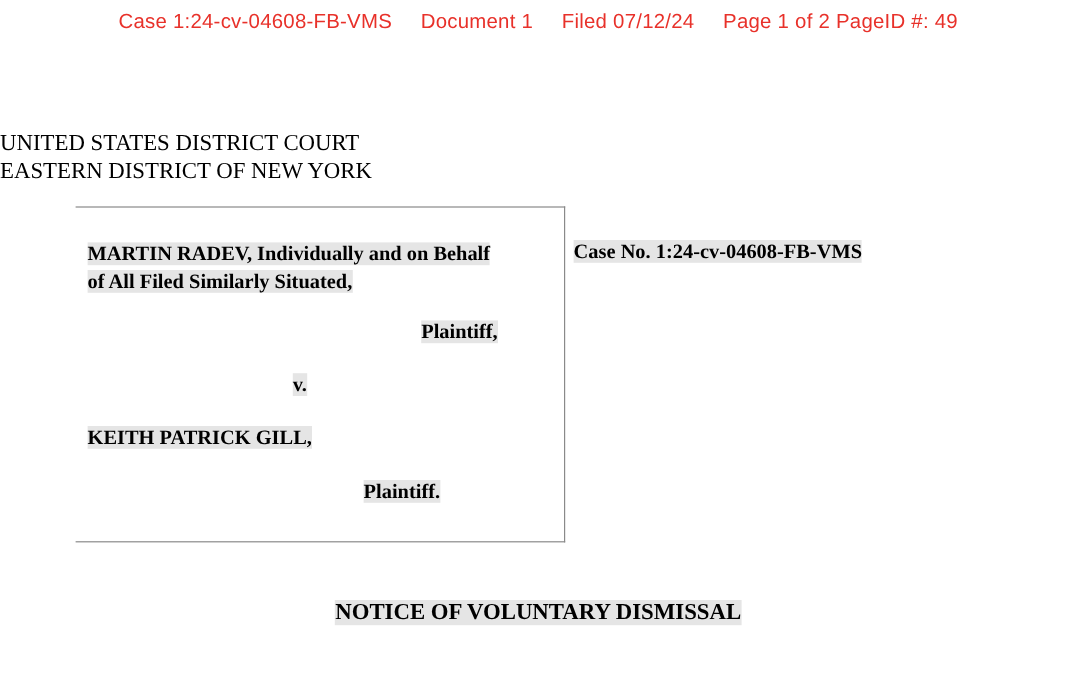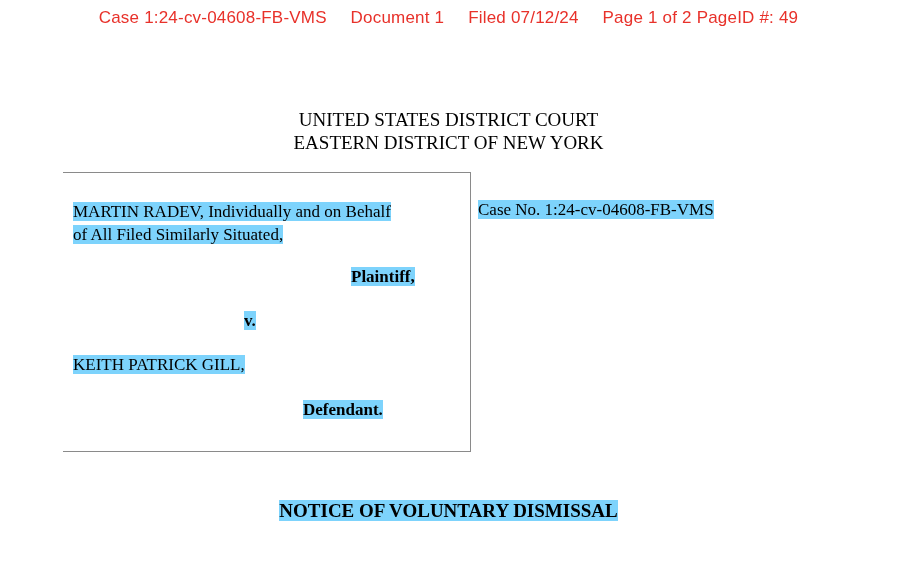--- a/index.html
+++ b/index.html
@@ -33,21 +33,20 @@
     display: inline-block;
   }
   .ecf-gap-lg { width: 14px; display: inline-block; }
 
   
   .court-block {
     position: absolute;
     top: 108px;
     left: 0;
     width: 897px;
-    text-align: center;
     font-size: 19px;
     line-height: 23px;
   }
 
   
   .caption {
     position: absolute;
     top: 172px;
     left: 63px;
     width: 770px;
@@ -72,22 +71,23 @@
   .caption-rule-right {
     position: absolute;
     top: 0;
     left: 407px;
     width: 1px;
     height: 280px;
     background: #8a8a8a;
   }
 
   .hl {
-    background: #7dd3fc;
+    background: #e5e5e5;
     box-decoration-break: clone;
+    font-weight: bold;
     -webkit-box-decoration-break: clone;
   }
 
   .party-block {
     position: absolute;
     left: 10px;
     top: 28px;
     width: 390px;
     font-size: 17px;
     line-height: 23px;
@@ -176,21 +176,21 @@
 
   <div class="v-line">
     <span class="hl">v.</span>
   </div>
 
   <div class="defendant-name">
     <span class="hl">KEITH PATRICK GILL,</span>
   </div>
 
   <div class="defendant-line">
-    <span class="hl">Defendant.</span>
+    <span class="hl">Plaintiff.</span>
   </div>
 
   <div class="case-no">
     <span class="hl">Case No.  1:24-cv-04608-FB-VMS</span>
   </div>
 </div>
 
 <div class="doc-title">
   <span class="hl">NOTICE OF VOLUNTARY DISMISSAL</span>
 </div>

